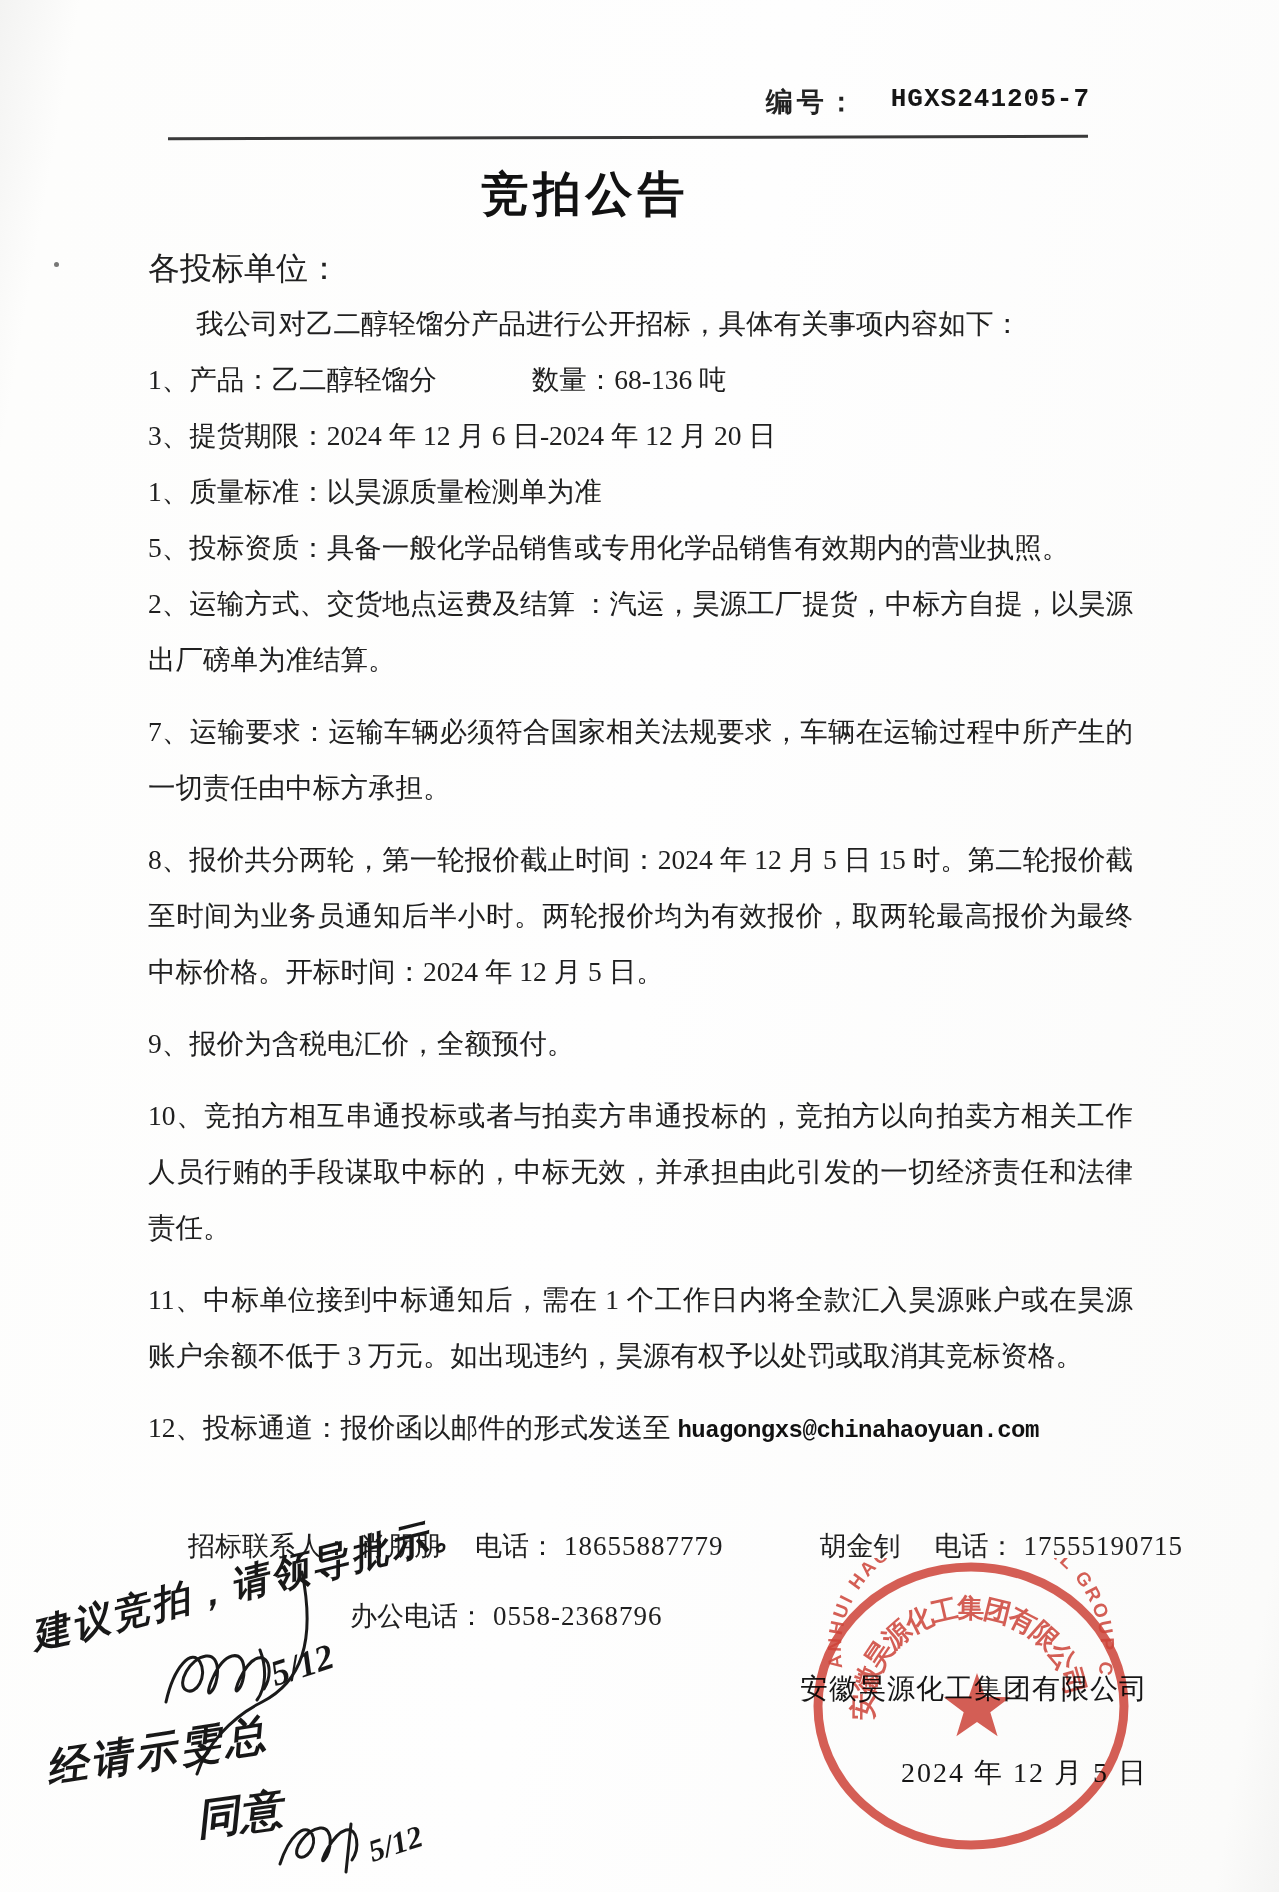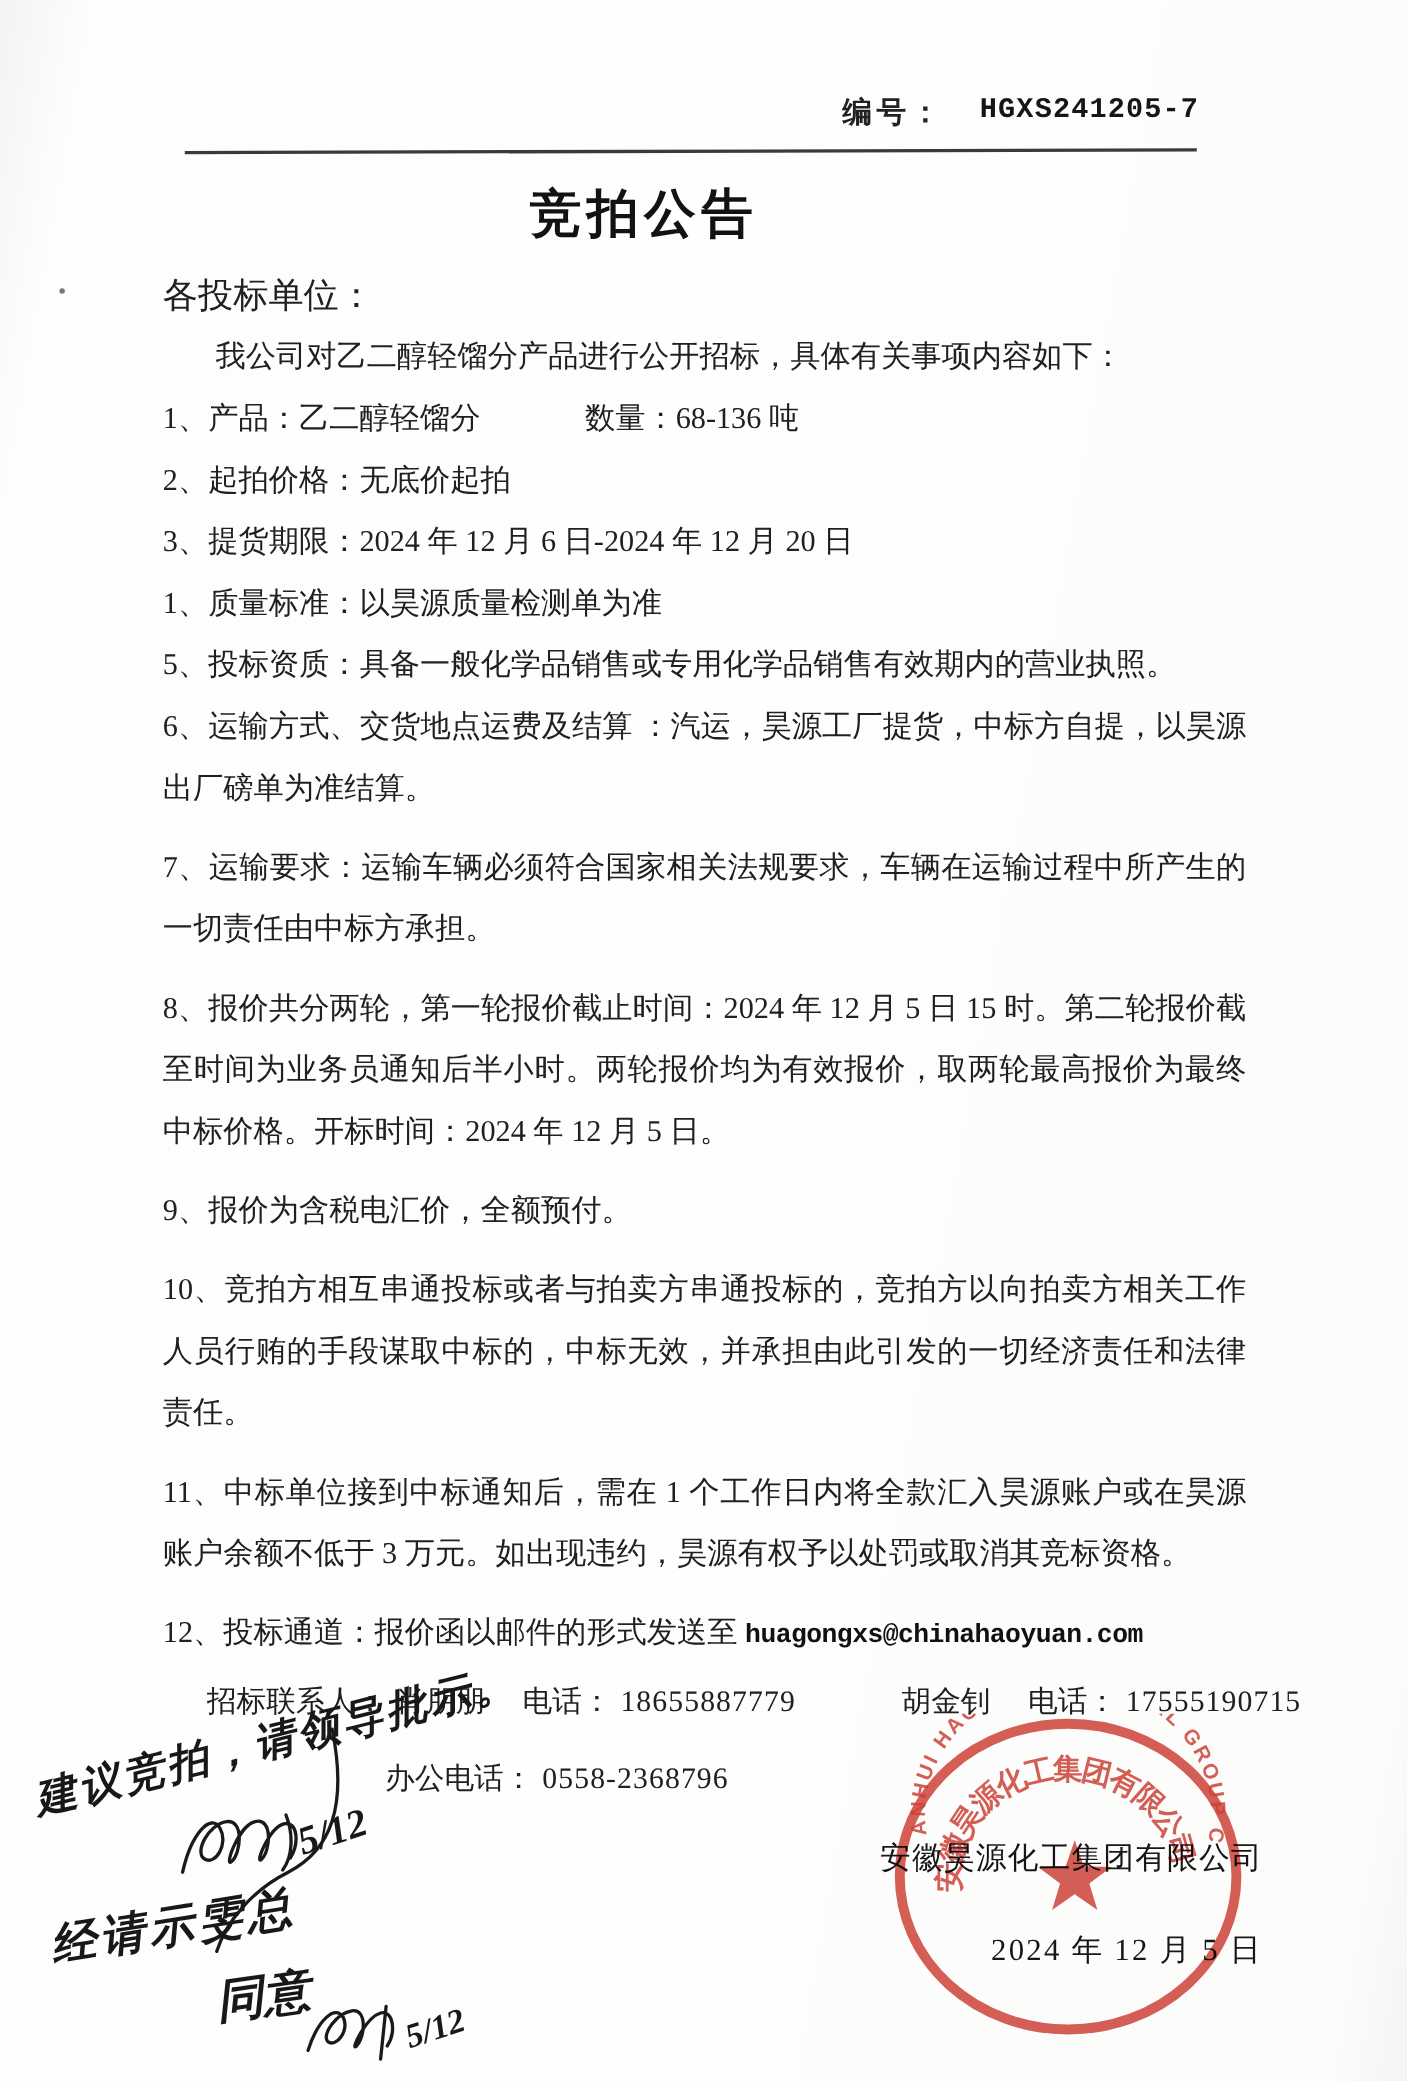--- a/index.html
+++ b/index.html
@@ -89,25 +89,24 @@
 
   <div class="title">竞拍公告</div>
 
   <div class="speck"></div>
 
   <div class="bodyblock">
     <p class="item salutation">各投标单位：</p>
     <p class="item intro">我公司对乙二醇轻馏分产品进行公开招标，具体有关事项内容如下：</p>
 
     <p class="item"><span>1、产品：乙二醇轻馏分</span><span class="col-gap"></span><span>数量：68-136 吨</span></p>
-    <p class="item">2、起拍价格：无底价起拍</p>
     <p class="item">3、提货期限：2024 年 12 月 6 日-2024 年 12 月 20 日</p>
     <p class="item">1、质量标准：以昊源质量检测单为准</p>
     <p class="item">5、投标资质：具备一般化学品销售或专用化学品销售有效期内的营业执照。</p>
-    <p class="item">6、运输方式、交货地点运费及结算 ：汽运，昊源工厂提货，中标方自提，以昊源出厂磅单为准结算。</p>
+    <p class="item">2、运输方式、交货地点运费及结算 ：汽运，昊源工厂提货，中标方自提，以昊源出厂磅单为准结算。</p>
     <p class="item spaced">7、运输要求：运输车辆必须符合国家相关法规要求，车辆在运输过程中所产生的一切责任由中标方承担。</p>
     <p class="item spaced">8、报价共分两轮，第一轮报价截止时间：2024 年 12 月 5 日 15 时。第二轮报价截至时间为业务员通知后半小时。两轮报价均为有效报价，取两轮最高报价为最终中标价格。开标时间：2024 年 12 月 5 日。</p>
     <p class="item spaced">9、报价为含税电汇价，全额预付。</p>
     <p class="item spaced">10、竞拍方相互串通投标或者与拍卖方串通投标的，竞拍方以向拍卖方相关工作人员行贿的手段谋取中标的，中标无效，并承担由此引发的一切经济责任和法律责任。</p>
     <p class="item spaced">11、中标单位接到中标通知后，需在 1 个工作日内将全款汇入昊源账户或在昊源账户余额不低于 3 万元。如出现违约，昊源有权予以处罚或取消其竞标资格。</p>
     <p class="item spaced"><span>12、投标通道：报价函以邮件的形式发送至 </span><span class="email">huagongxs@chinahaoyuan.com</span></p>
   </div>
 
   <div class="contacts">
     <span>招标联系人：</span><span class="name">肖朋朋</span><span class="tel-lbl">电话：</span><span class="tel">18655887779</span><span class="second">胡金钊</span><span class="tel-lbl">电话：</span><span class="tel">17555190715</span>

